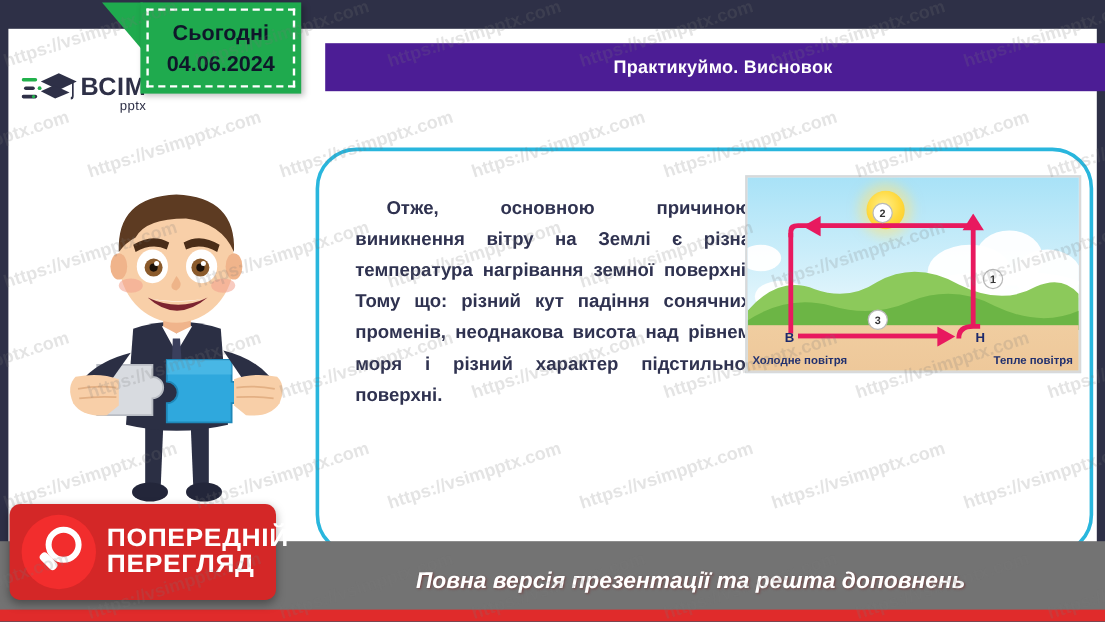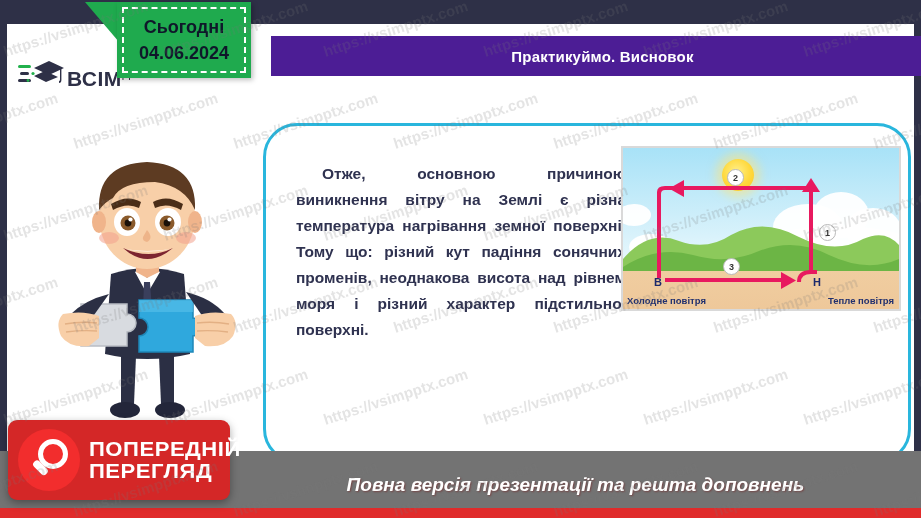--- a/index.html
+++ b/index.html
@@ -34,21 +34,21 @@
   
   #brand-logo {
     position: absolute;
     left: 11px; top: 30px;
     width: 120px; height: 48px;
     display: flex;
     align-items: center;
   }
   #brand-logo .logo-glyph { flex: 0 0 auto; margin-right: 3px; }
   #brand-logo .logo-words {
-    display: flex; flex-direction: row;
+    display: flex; flex-direction: column;
     line-height: 1;
   }
   #brand-logo .logo-main {
     font-size: 21px; font-weight: bold; color: #2e3047;
     letter-spacing: 0.5px;
   }
   #brand-logo .logo-sub {
     font-size: 11px; color: #2e3047; text-align: right;
     margin-top: 1px; letter-spacing: 0.3px;
   }

